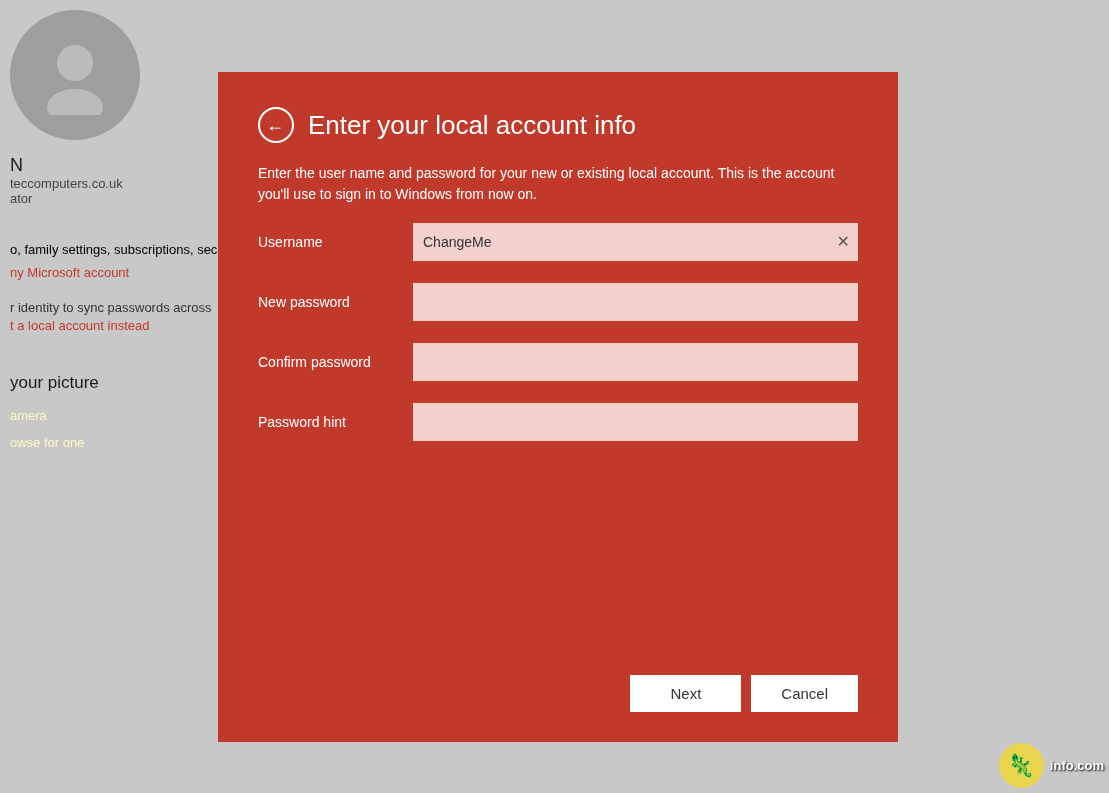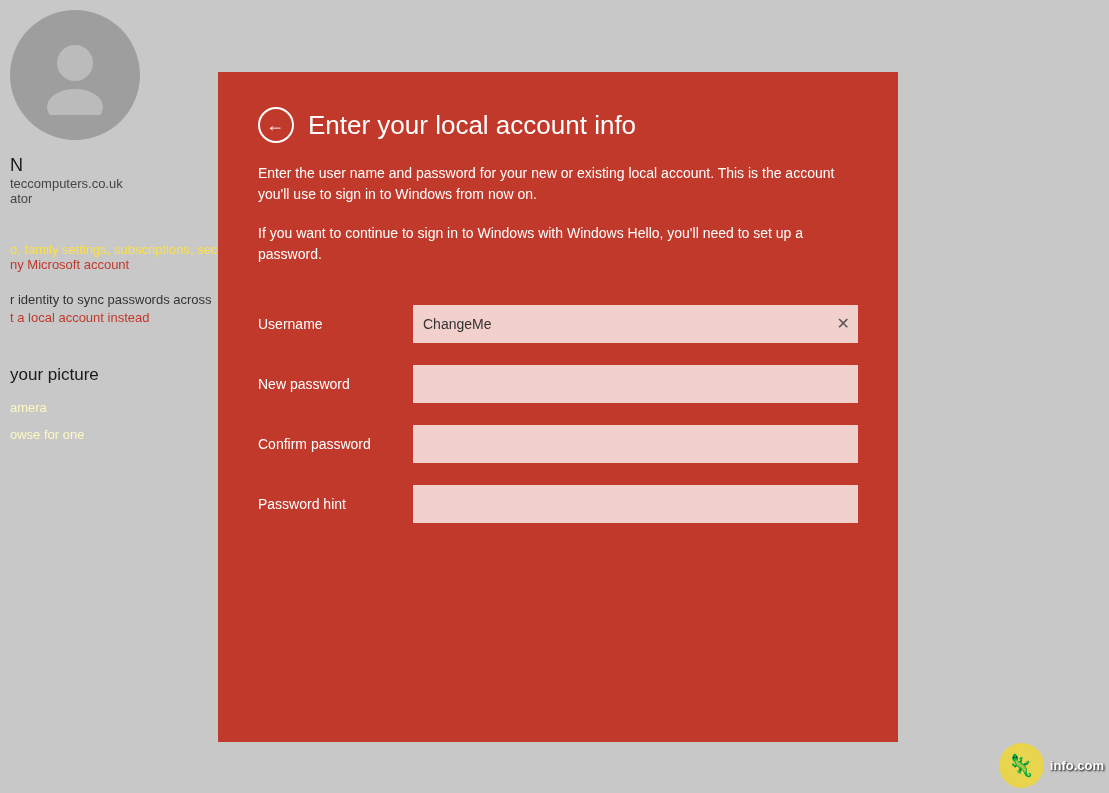--- a/index.html
+++ b/index.html
@@ -57,21 +57,22 @@
       font-size: 13px;
       color: #444;
     }
     .left-panel .role {
       font-size: 13px;
       color: #444;
       margin-bottom: 36px;
     }
     .left-panel .section-text {
       font-size: 13px;
-      color: #fde047;
+      color: #000000;
+      margin-bottom: 8px;
     }
     .left-panel .link {
       font-size: 13px;
       color: #c0392b;
       cursor: pointer;
       margin-bottom: 20px;
       display: block;
     }
     .left-panel .section-text2 {
       font-size: 13px;
@@ -278,21 +279,20 @@
 <div class="modal">
 
   <div class="modal-header">
     <button class="back-btn">
       <span class="back-arrow">←</span>
     </button>
     <span class="modal-title">Enter your local account info</span>
   </div>
 
   <p class="modal-desc">Enter the user name and password for your new or existing local account. This is the account you'll use to sign in to Windows from now on.</p>
-  <p class="modal-desc2">If you want to continue to sign in to Windows with Windows Hello, you'll need to set up a password.</p>
 
   <div class="form-row">
     <label class="form-label">Username</label>
     <div class="form-input-wrapper">
       <input class="form-input" type="text" value="ChangeMe" style="">
       <button class="clear-btn">✕</button>
     </div>
   </div>
 
   <div class="form-row">
@@ -309,20 +309,24 @@
     </div>
   </div>
 
   <div class="form-row">
     <label class="form-label">Password hint</label>
     <div class="form-input-wrapper">
       <input class="form-input empty" type="text" value="" style="">
     </div>
   </div>
 
+  <div class="modal-footer">
+    <button class="btn-next">Next</button>
+    <button class="btn-cancel">Cancel</button>
+  </div>
 </div>
 
 <div class="watermark">
   <div class="watermark-logo">
     <span>🦎</span>
   </div>
   <span class="watermark-text">info.com</span>
 </div>
 
 </body></html>

